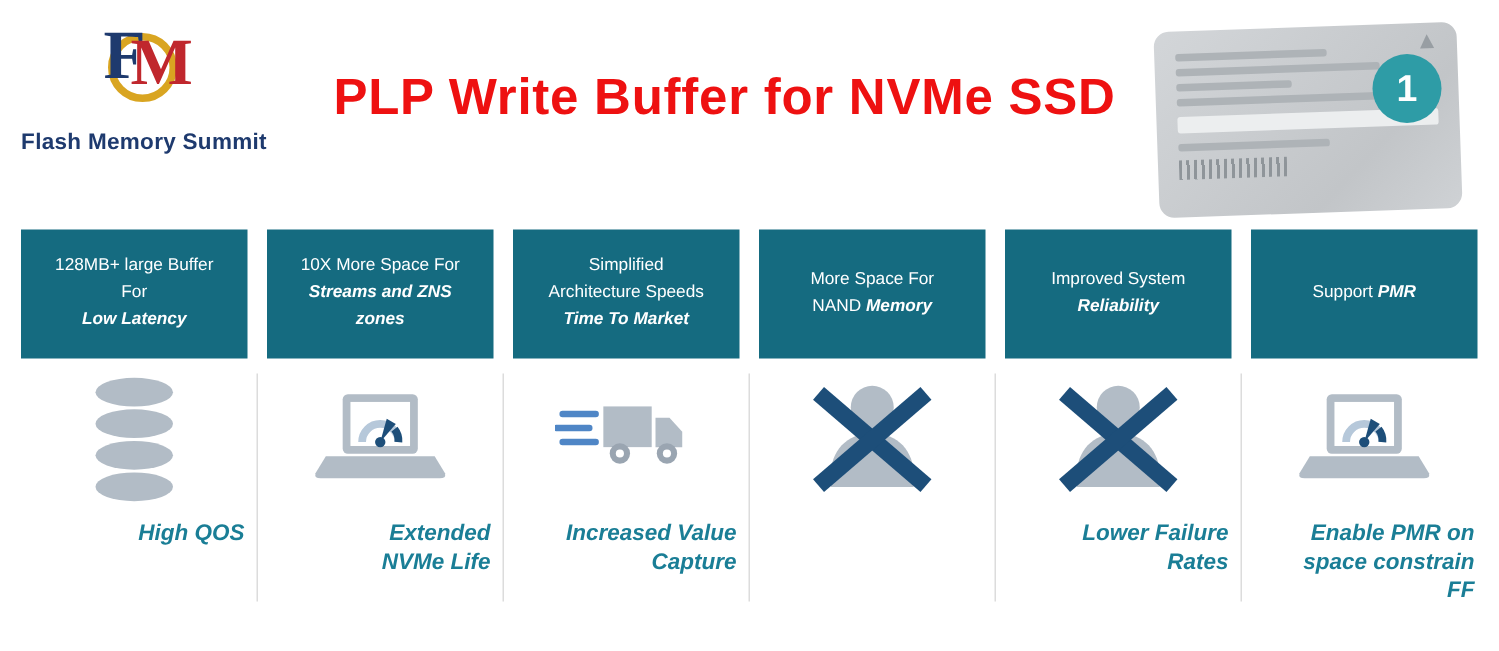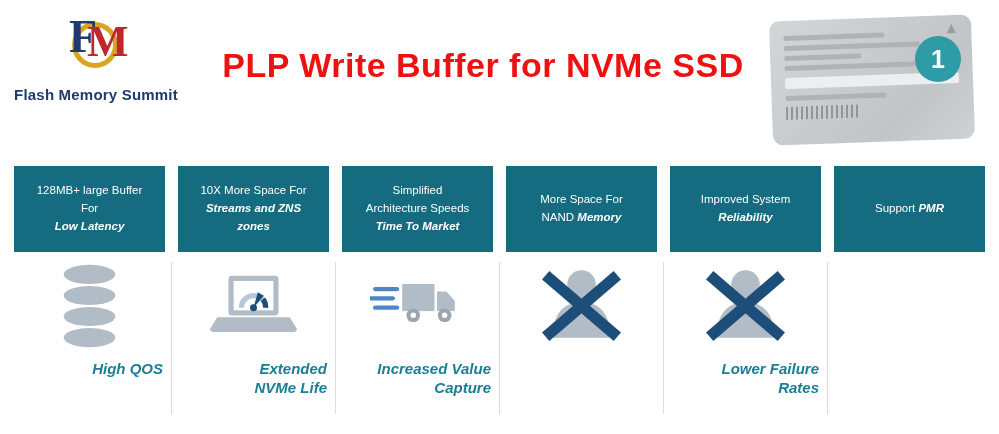--- a/index.html
+++ b/index.html
@@ -41,21 +41,21 @@
   .lbl-tri{position:absolute;right:12px;top:5px;color:#989ea3;font-size:16px;line-height:1;}
   .lbl-strip{height:11px;background:#eceeef;border-radius:2px;margin:7px 0;}
   .lbl-barcode{width:72px;height:13px;margin-top:6px;
                background:repeating-linear-gradient(90deg,#8f959a 0 2px,transparent 2px 5px);}
 
   .badge{position:absolute;right:38px;top:36px;width:46px;height:46px;border-radius:50%;
          background:var(--badge-teal);color:#fff;font-size:25px;font-weight:bold;
          display:flex;align-items:center;justify-content:center;z-index:3;}
 
   
-  .columns{position:absolute;left:0;right:0;top:153px;display:flex;gap:13px;padding:0 14px;margin-top:13px;}
+  .columns{position:absolute;left:0;right:0;top:153px;display:flex;gap:13px;padding:0 14px;}
   .col{flex:1;position:relative;}
   .col + .col::before{content:"";position:absolute;left:-7px;top:96px;height:152px;width:1px;
                       background:var(--divider-gray);}
   .col-header{background:var(--header-teal);color:#fff;min-height:86px;padding:8px 6px;
               display:flex;flex-direction:column;justify-content:center;align-items:center;
               text-align:center;font-size:11.5px;line-height:1.55;}
   .emph{font-weight:bold;font-style:italic;}
   .icon-wrap{height:108px;display:flex;align-items:center;justify-content:center;}
   .icon-wrap svg{width:95px;height:88px;display:block;}
   .caption{text-align:right;font-size:15px;font-weight:bold;font-style:italic;
@@ -211,16 +211,32 @@
           </div>
       <div class="caption">Lower Failure
 Rates</div>
     </div>
   </section>
 
   <section class="col">
     <div class="col-header">
           <div class="hline"><span>Support </span><span class="emph">PMR</span></div>
         </div>
+    <div class="col-lower">
+      <div class="icon-wrap">
+            <svg viewBox="0 0 110 80">
+              <rect class="f-gray" x="26" y="5" width="58" height="46" rx="4"></rect>
+              <rect class="f-white" x="32" y="11" width="46" height="34"></rect>
+              <path class="s-arc" stroke-width="6" d="M41 42 a14 14 0 1 1 28 0"></path>
+              <path class="s-darkarc" stroke-width="6" d="M66 32 A14 14 0 0 1 69 42"></path>
+              <path class="f-dark" d="M55 42 L67 28 L60 24 Z"></path>
+              <circle class="f-dark" cx="55" cy="42" r="4"></circle>
+              <path class="f-gray" d="M13 53 h84 l8 13 q1 4 -4 4 H9 q-5 0 -4 -4 z"></path>
+            </svg>
+          </div>
+      <div class="caption">Enable PMR on
+space constrain
+FF</div>
+    </div>
   </section>
 </main>
 
 </div>
 
 </body></html>

